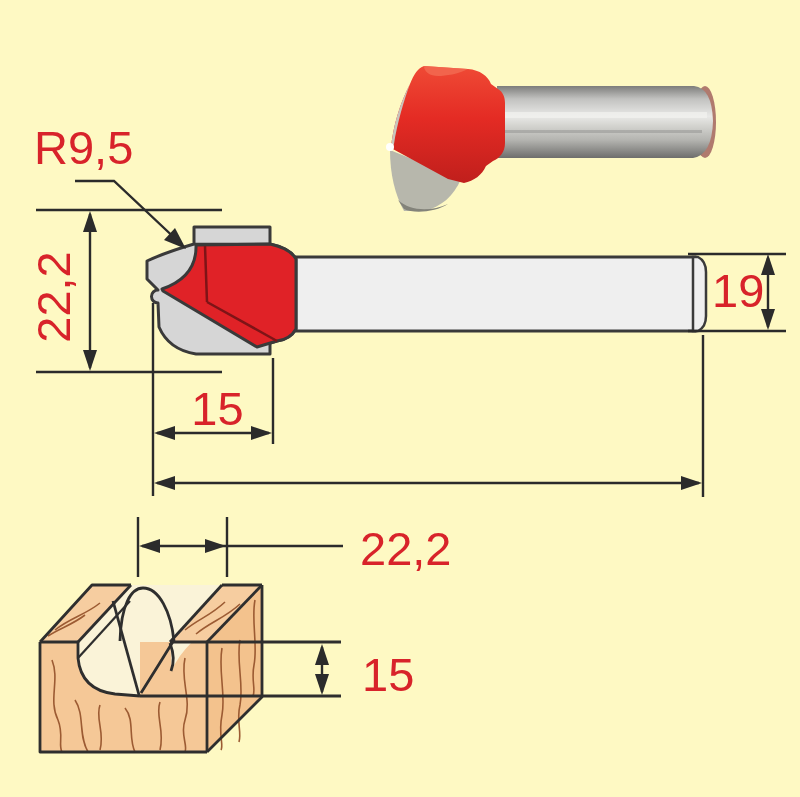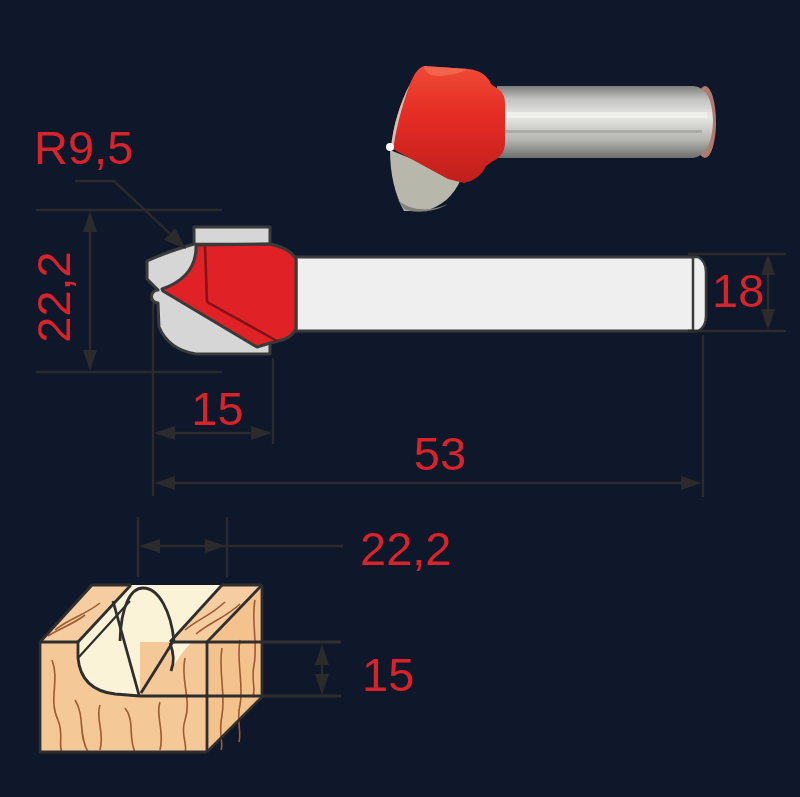--- a/index.html
+++ b/index.html
@@ -1,16 +1,16 @@
 <!DOCTYPE html>
 <html><head>
 <meta charset="utf-8">
 <style>
   html,body{margin:0;padding:0;background:#ffffff;}
-  #stage{position:relative;width:800px;height:797px;background:#0f172a;overflow:hidden;
+  #stage{position:relative;width:800px;height:797px;background:#fef9c3;overflow:hidden;
          font-family:"Liberation Sans",sans-serif;}
   #stage svg{position:absolute;left:0;top:0;}
   .dim{position:absolute;font-size:47px;line-height:1;color:#d8232a;white-space:nowrap;
        font-family:"Liberation Sans",sans-serif;}
   .dim.center{text-align:center;}
   .rot{transform:rotate(-90deg);transform-origin:center center;text-align:center;}
   .brand{position:absolute;font-size:46px;font-weight:bold;letter-spacing:2px;color:#8c8c8c;
          text-align:center;line-height:1;font-family:"Liberation Sans",sans-serif;}
 </style>
 </head>
@@ -153,22 +153,21 @@
     </g>
   </g>
 </svg>
 
 <div class="dim" style="left:34px;top:124px;">R9,5</div>
 
 <div class="dim rot" style="left:2px;top:275px;width:100px;height:44px;">22,2</div>
 
 <div class="dim center" style="left:190px;top:385px;width:55px;">15</div>
 
-<div class="dim center" style="left:410px;top:430px;width:60px;">53</div>
 
-<div class="dim center" style="left:712px;top:267px;width:52px;">18</div>
+<div class="dim center" style="left:712px;top:267px;width:52px;">19</div>
 
 <div class="dim" style="left:360px;top:525px;">22,2</div>
 
 <div class="dim" style="left:362px;top:651px;">15</div>
 
 
 </div>
 
 </body></html>

